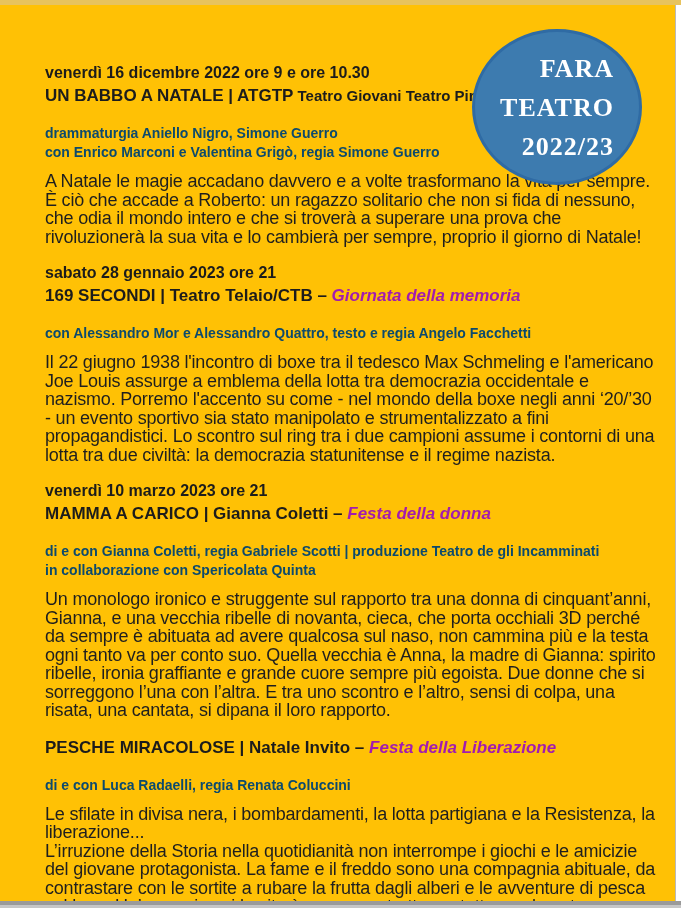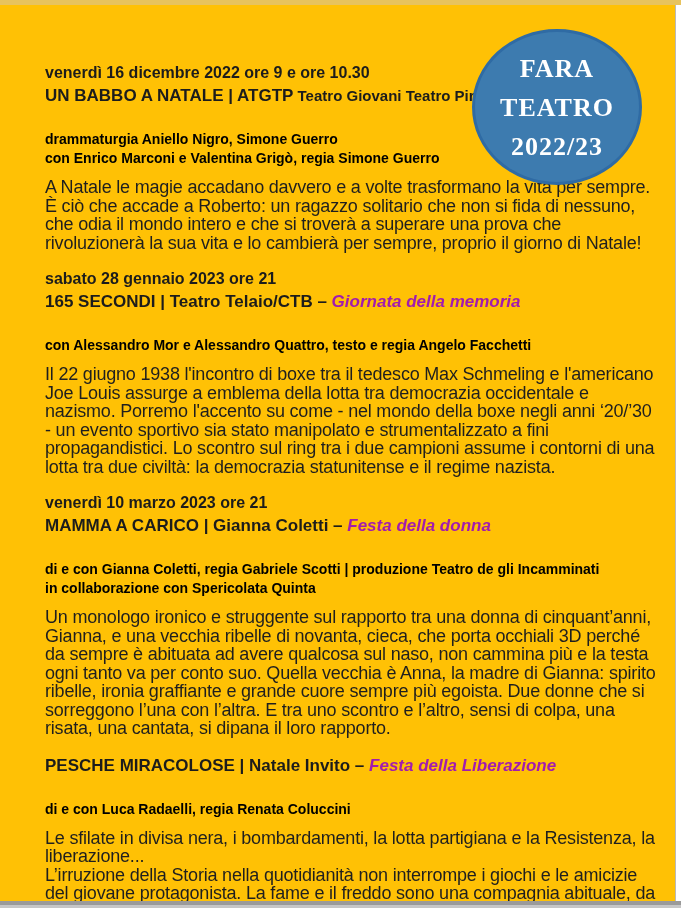--- a/index.html
+++ b/index.html
@@ -55,21 +55,21 @@
     top: 29px;
     width: 170px;
     height: 156px;
     border-radius: 50%;
     background: #3D7BAF;
     border: 3px solid #2F6BA4;
     box-sizing: border-box;
     display: flex;
     align-items: center;
     justify-content: center;
-    text-align: center;
+    text-align: right;
     z-index: 3;
   }
   .badge-text {
     font-family: "Liberation Serif", "DejaVu Serif", serif;
     font-weight: bold;
     font-size: 26px;
     line-height: 39px;
     letter-spacing: 1px;
     color: #ffffff;
     white-space: pre-line;
@@ -103,26 +103,26 @@
   .t-highlight {
     color: #a21caf;
     font-style: italic;
   }
   .note {
     font-size: 13.5px;
     line-height: 20px;
     color: #1f1f1f;
   }
   .credits {
-    margin-top: 22px;
+    margin-top: 16px;
     font-size: 14px;
     line-height: 19px;
     font-weight: bold;
     white-space: pre-line;
-    color: #000000;
+    color: #0c4a6e;
   }
   .desc {
     margin-top: 10px;
     font-size: 18px;
     line-height: 18.5px;
     letter-spacing: -0.2px;
     white-space: pre-line;
     color: #1f1f1f;
   }
 </style>
@@ -146,21 +146,21 @@
     <div class="date">venerdì 16 dicembre 2022 ore 9 e ore 10.30</div>
     <h2 class="title"><span class="t-main">UN BABBO A NATALE | ATGTP</span><span class="t-suffix"> Teatro Giovani Teatro Pirata</span></h2>
     <div class="credits">drammaturgia Aniello Nigro, Simone Guerro
 con Enrico Marconi e Valentina Grigò, regia Simone Guerro</div>
     <div class="desc">A Natale le magie accadano davvero e a volte trasformano la vita per sempre.
 È ciò che accade a Roberto: un ragazzo solitario che non si fida di nessuno, che odia il mondo intero e che si troverà a superare una prova che rivoluzionerà la sua vita e lo cambierà per sempre, proprio il giorno di Natale!</div>
   </section>
 
   <section class="event">
     <div class="date">sabato 28 gennaio 2023 ore 21</div>
-    <h2 class="title"><span class="t-main">165 SECONDI | Teatro Telaio/CTB – </span><span class="t-highlight">Giornata della memoria</span></h2>
+    <h2 class="title"><span class="t-main">169 SECONDI | Teatro Telaio/CTB – </span><span class="t-highlight">Giornata della memoria</span></h2>
     <div class="credits">con Alessandro Mor e Alessandro Quattro, testo e regia Angelo Facchetti</div>
     <div class="desc">Il 22 giugno 1938 l'incontro di boxe tra il tedesco Max Schmeling e l'americano Joe Louis assurge a emblema della lotta tra democrazia occidentale e nazismo. Porremo l'accento su come - nel mondo della boxe negli anni ‘20/’30 - un evento sportivo sia stato manipolato e strumentalizzato a fini propagandistici. Lo scontro sul ring tra i due campioni assume i contorni di una lotta tra due civiltà: la democrazia statunitense e il regime nazista.</div>
   </section>
 
   <section class="event">
     <div class="date">venerdì 10 marzo 2023 ore 21</div>
     <h2 class="title"><span class="t-main">MAMMA A CARICO | Gianna Coletti – </span><span class="t-highlight">Festa della donna</span></h2>
     <div class="credits">di e con Gianna Coletti, regia Gabriele Scotti | produzione Teatro de gli Incamminati
 in collaborazione con Spericolata Quinta</div>
     <div class="desc">Un monologo ironico e struggente sul rapporto tra una donna di cinquant’anni, Gianna, e una vecchia ribelle di novanta, cieca, che porta occhiali 3D perché da sempre è abituata ad avere qualcosa sul naso, non cammina più e la testa ogni tanto va per conto suo. Quella vecchia è Anna, la madre di Gianna: spirito ribelle, ironia graffiante e grande cuore sempre più egoista. Due donne che si sorreggono l’una con l’altra. E tra uno scontro e l’altro, sensi di colpa, una risata, una cantata, si dipana il loro rapporto.</div>

